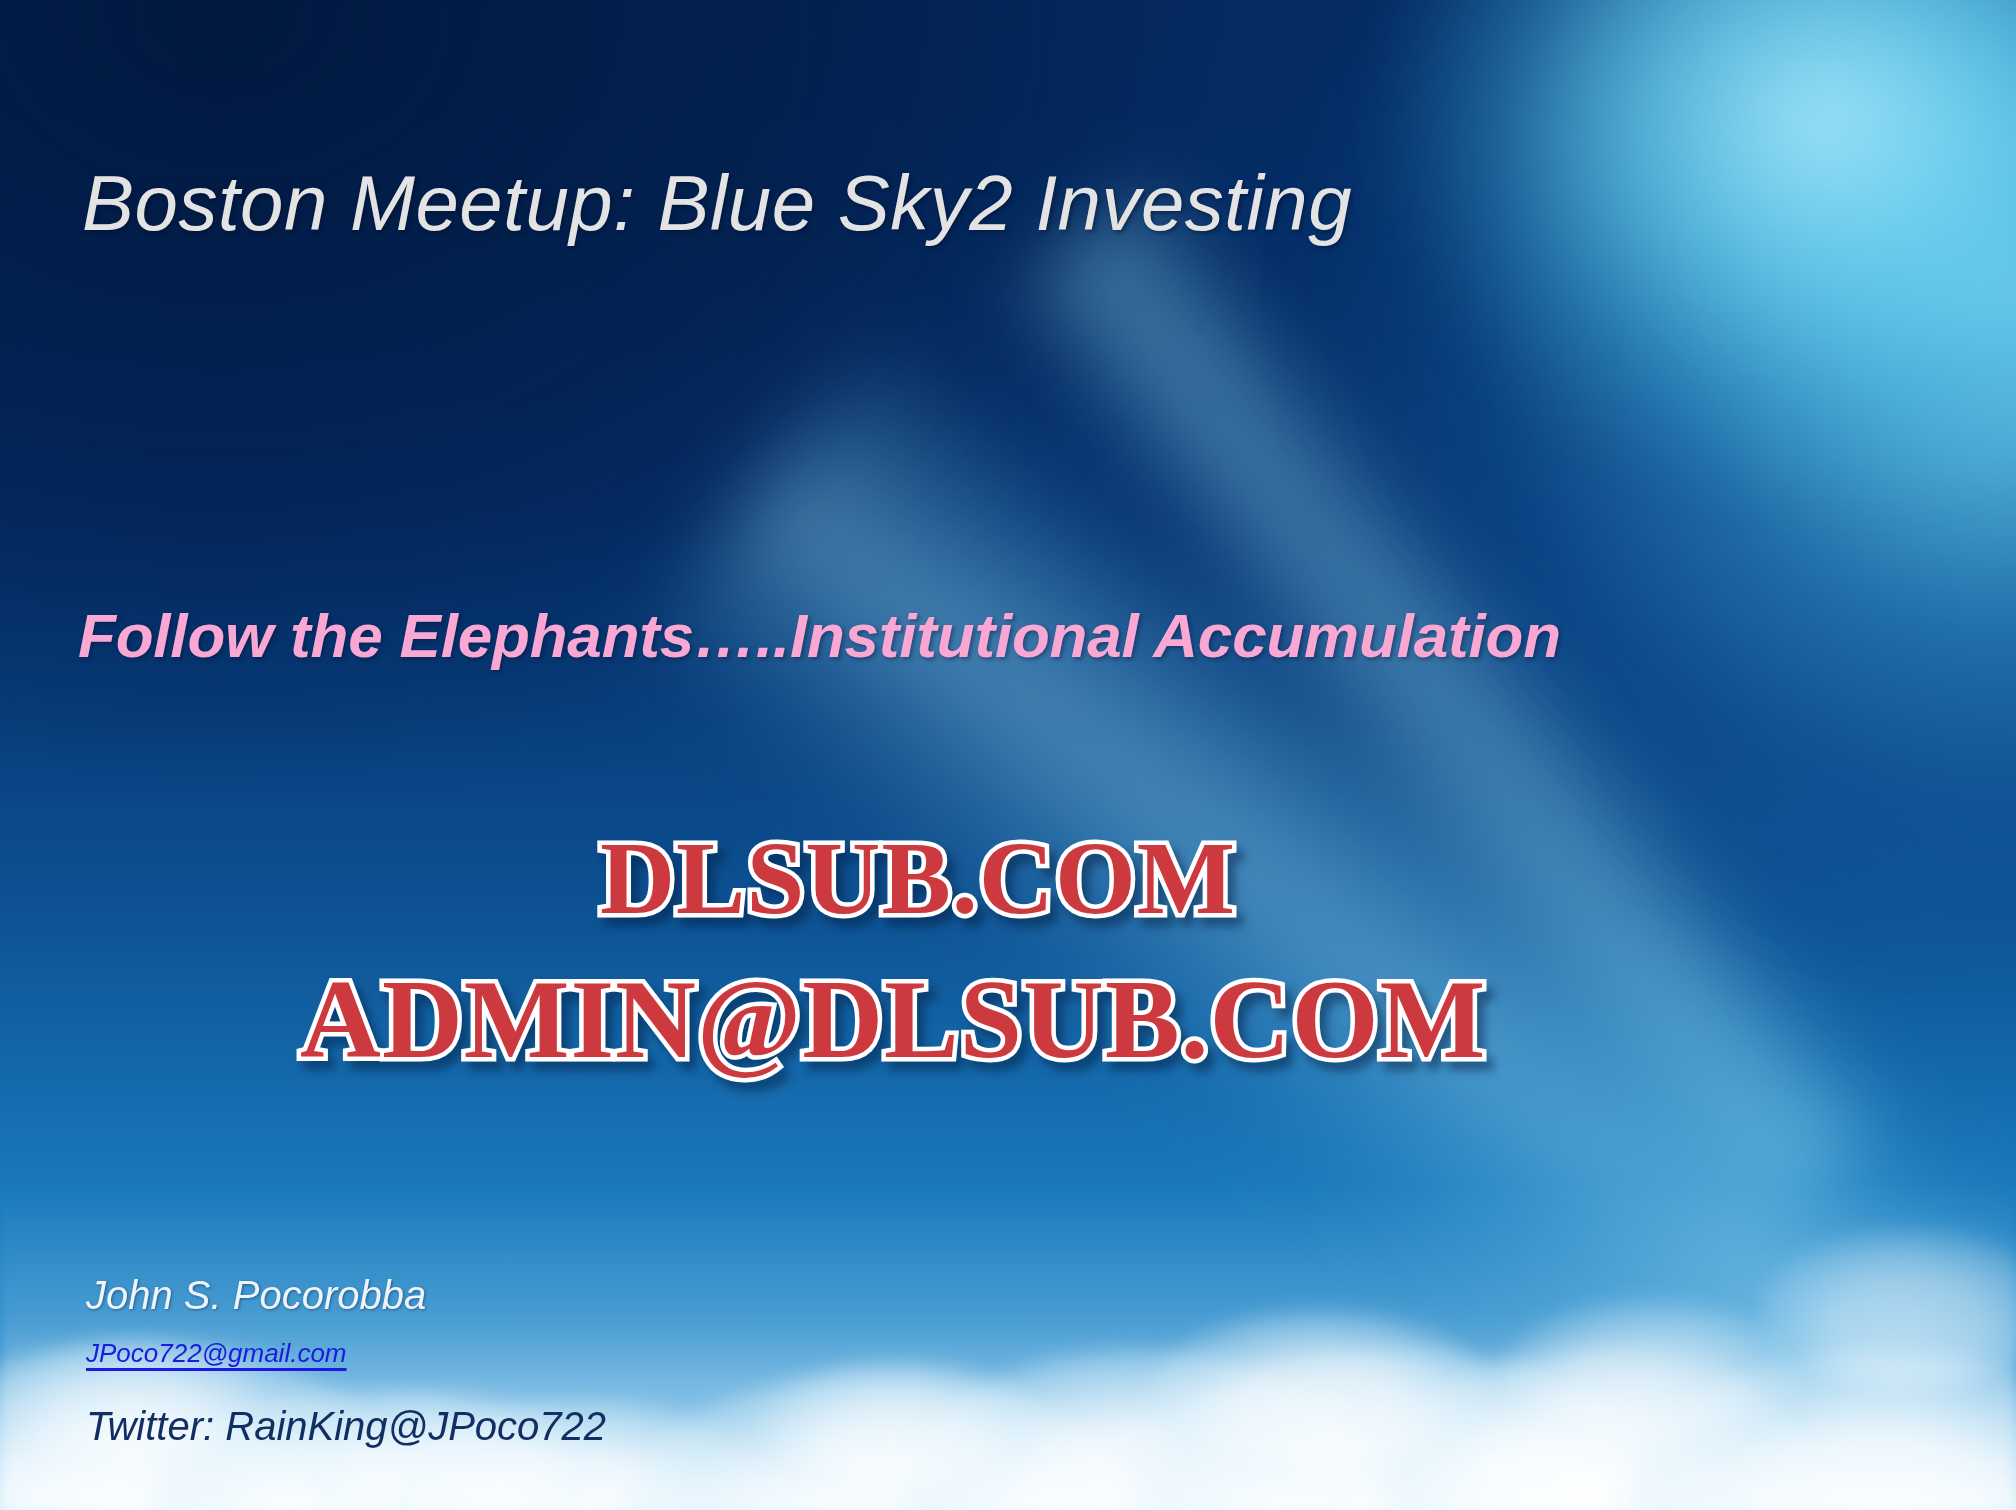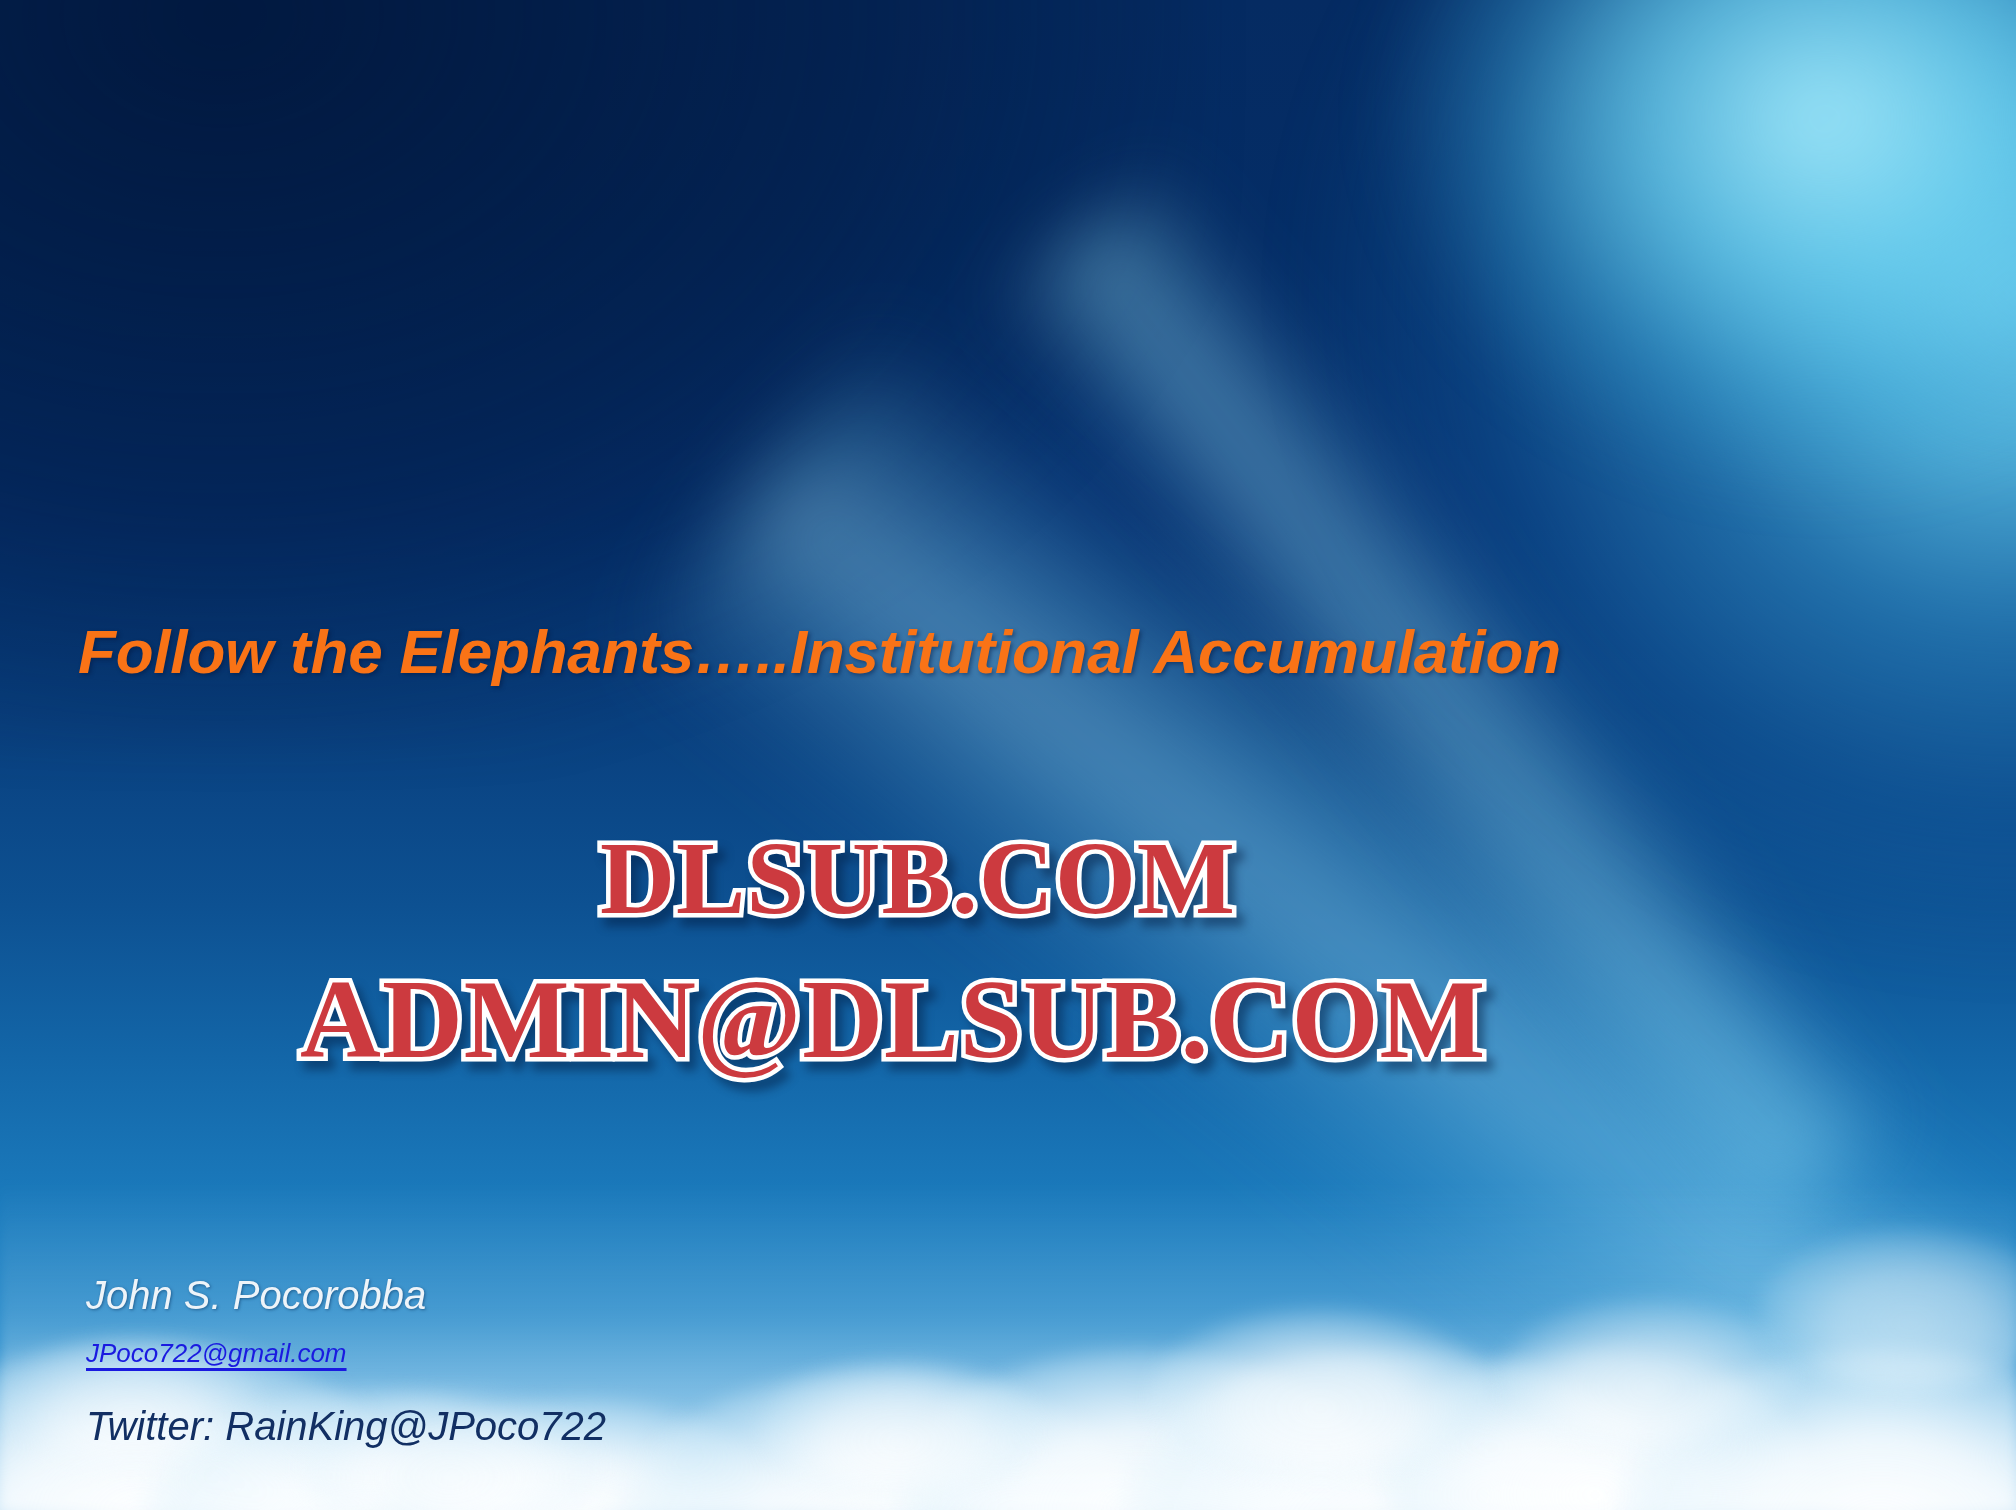--- a/index.html
+++ b/index.html
@@ -156,24 +156,24 @@
     left: 82px;
     top: 158px;
     font-size: 78px;
     color: #e3e3e4;
     letter-spacing: 0.5px;
     text-shadow: 2px 2px 4px rgba(0, 16, 48, 0.55);
   }
 
   #subtitle {
     left: 78px;
-    top: 616px;
+    top: 600px;
     font-size: 62px;
     font-weight: bold;
-    color: #f97316;
+    color: #f9a8d4;
     letter-spacing: -0.2px;
     text-shadow: 2px 2px 4px rgba(0, 20, 60, 0.45);
   }
 
   #date {
     left: 86px;
     top: 908px;
     font-size: 39px;
     color: #d9dde4;
     text-shadow: 1px 1px 3px rgba(0, 18, 50, 0.5);
@@ -250,20 +250,21 @@
     <div class="cloud" style="left:1380px; bottom:-90px; width:430px; height:250px;"></div>
     <div class="cloud" style="left:1620px; bottom:-150px; width:520px; height:310px;"></div>
     <div class="cloud" style="left:1150px; bottom:30px; width:340px; height:170px; opacity:0.75;"></div>
     <div class="cloud" style="left:1500px; bottom:60px; width:300px; height:150px; opacity:0.6;"></div>
     <div class="cloud" style="left:760px; bottom:10px; width:280px; height:140px; opacity:0.6;"></div>
     <div class="cloud" style="left:300px; bottom:-30px; width:300px; height:150px; opacity:0.55;"></div>
     <div class="cloud" style="left:1760px; bottom:120px; width:300px; height:160px; opacity:0.5;"></div>
     <div class="cloud" style="left:0px; bottom:40px; width:260px; height:130px; opacity:0.45;"></div>
   </div>
 
+  <div class="txt" id="title">Boston Meetup:  Blue Sky2 Investing</div>
 
   <div class="txt" id="subtitle">Follow the Elephants…..Institutional Accumulation</div>
 
 
   <div class="txt" id="author">John S. Pocorobba</div>
 
   <a class="txt" id="email" href="#">JPoco722@gmail.com</a>
 
   <div class="txt" id="twitter">Twitter:  RainKing@JPoco722</div>
 

